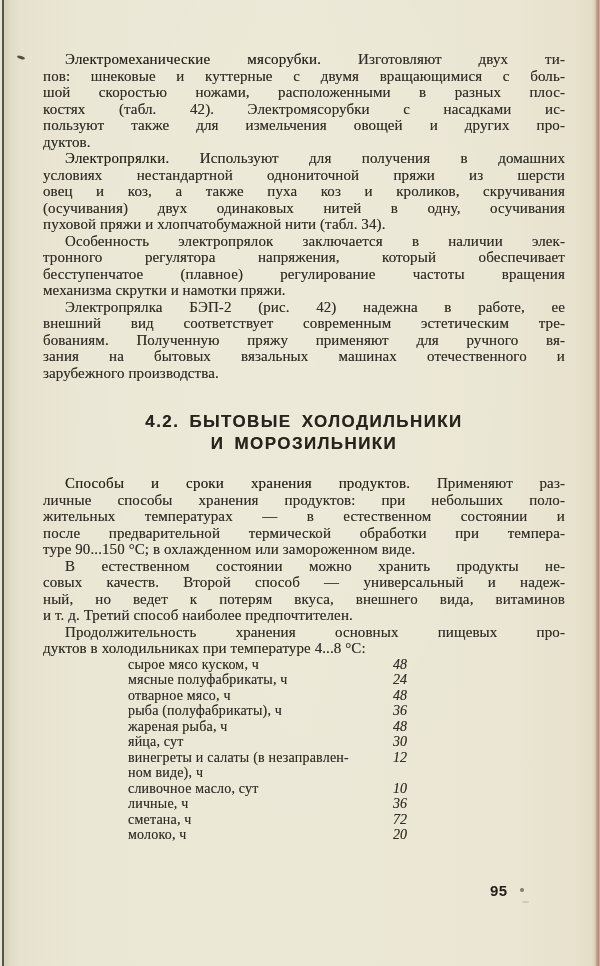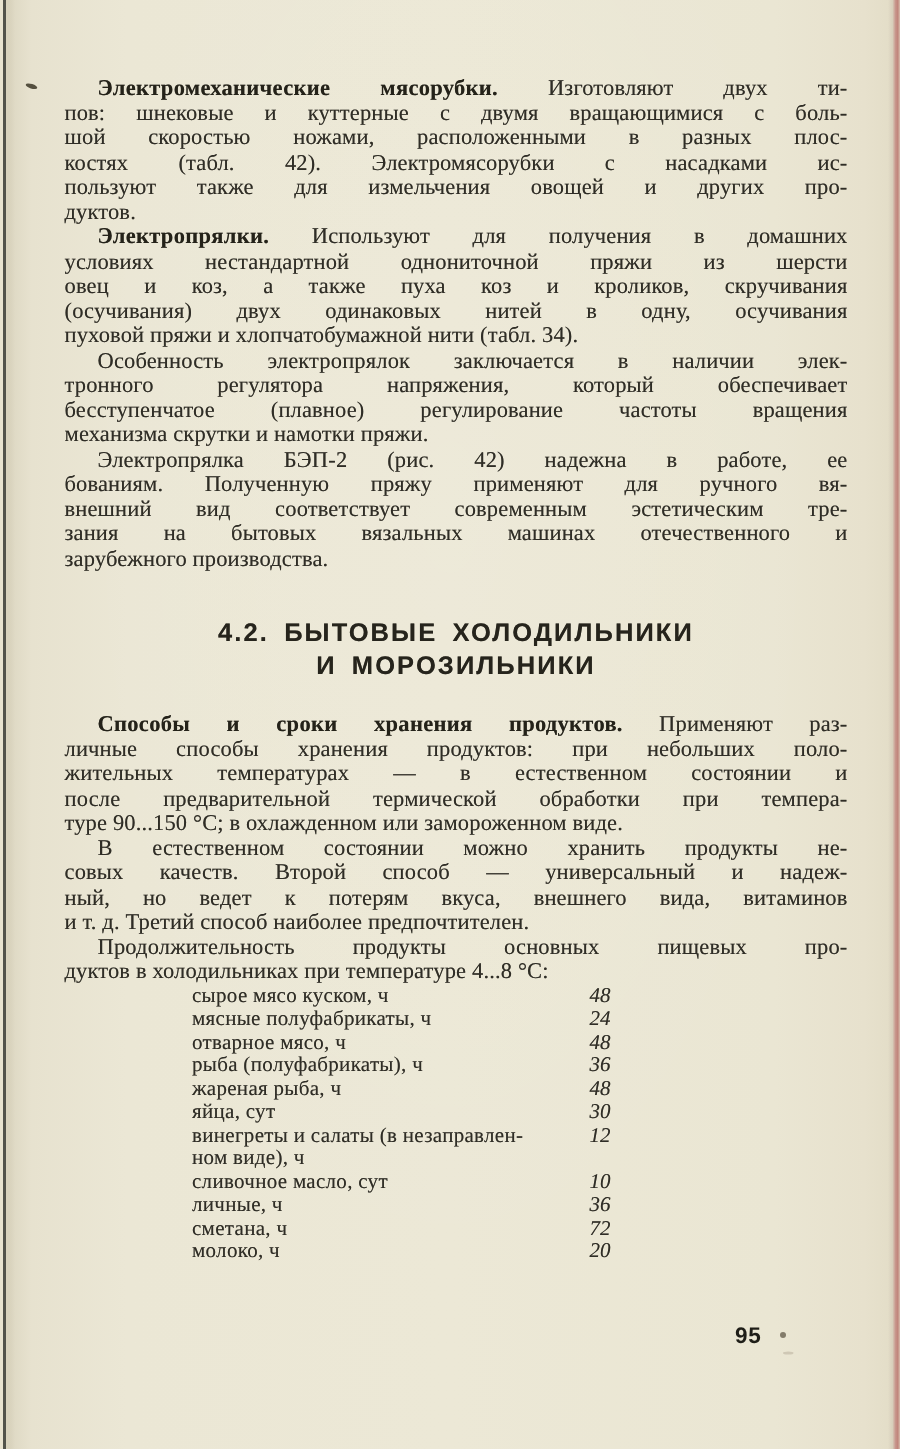--- a/index.html
+++ b/index.html
@@ -30,21 +30,21 @@
   }
   .para { font-size: 15px; line-height: 16.5px; letter-spacing: 0.1px; }
   .line {
     text-align: justify;
     text-align-last: justify;
     white-space: nowrap;
     text-shadow: 0 0 0.4px rgba(47,45,38,0.55);
   }
   .line.first { text-indent: 22px; }
   .line.last { text-align-last: left; white-space: normal; }
-  .line b { font-weight: bold; color: #242219; letter-spacing: 0.2px; }
+  .line b { font-weight: normal; color: #242219; letter-spacing: 0.2px; }
   .section-heading {
     margin: 30px 0 20px 0;
     text-align: center;
     font-family: "Liberation Sans", sans-serif;
     font-weight: bold;
     font-size: 17px;
     line-height: 22px;
     letter-spacing: 1.4px;
     word-spacing: 4px;
     color: #26241c;
@@ -110,22 +110,22 @@
           <div class="line last">пуховой пряжи и хлопчатобумажной нити (табл. 34).</div>
         </div>
         <div class="para">
           <div class="line first">Особенность электропрялок заключается в наличии элек-</div>
           <div class="line">тронного регулятора напряжения, который обеспечивает</div>
           <div class="line">бесступенчатое (плавное) регулирование частоты вращения</div>
           <div class="line last">механизма скрутки и намотки пряжи.</div>
         </div>
         <div class="para">
           <div class="line first">Электропрялка БЭП-2 (рис. 42) надежна в работе, ее</div>
+          <div class="line">внешний вид соответствует современным эстетическим тре-</div>
           <div class="line">бованиям. Полученную пряжу применяют для ручного вя-</div>
-          <div class="line">внешний вид соответствует современным эстетическим тре-</div>
           <div class="line">зания на бытовых вязальных машинах отечественного и</div>
           <div class="line last">зарубежного производства.</div>
         </div>
       </div>
 
     <div class="section-heading">
       <div>4.2. БЫТОВЫЕ ХОЛОДИЛЬНИКИ</div>
       <div>И МОРОЗИЛЬНИКИ</div>
     </div>
 
@@ -137,21 +137,21 @@
           <div class="line">после предварительной термической обработки при темпера-</div>
           <div class="line last">туре 90...150 °C; в охлажденном или замороженном виде.</div>
         </div>
         <div class="para">
           <div class="line first">В естественном состоянии можно хранить продукты не-</div>
           <div class="line">совых качеств. Второй способ — универсальный и надеж-</div>
           <div class="line">ный, но ведет к потерям вкуса, внешнего вида, витаминов</div>
           <div class="line last">и т. д. Третий способ наиболее предпочтителен.</div>
         </div>
         <div class="para">
-          <div class="line first">Продолжительность продукты основных пищевых про-</div>
+          <div class="line first">Продолжительность хранения основных пищевых про-</div>
           <div class="line last">дуктов в холодильниках при температуре 4...8 °C:</div>
         </div>
       </div>
 
     <div class="storage-list">
         <div class="srow">
           <div class="srow-label">
             <div>сырое мясо куском, ч</div>
           </div>
           <div class="srow-value">48</div>

